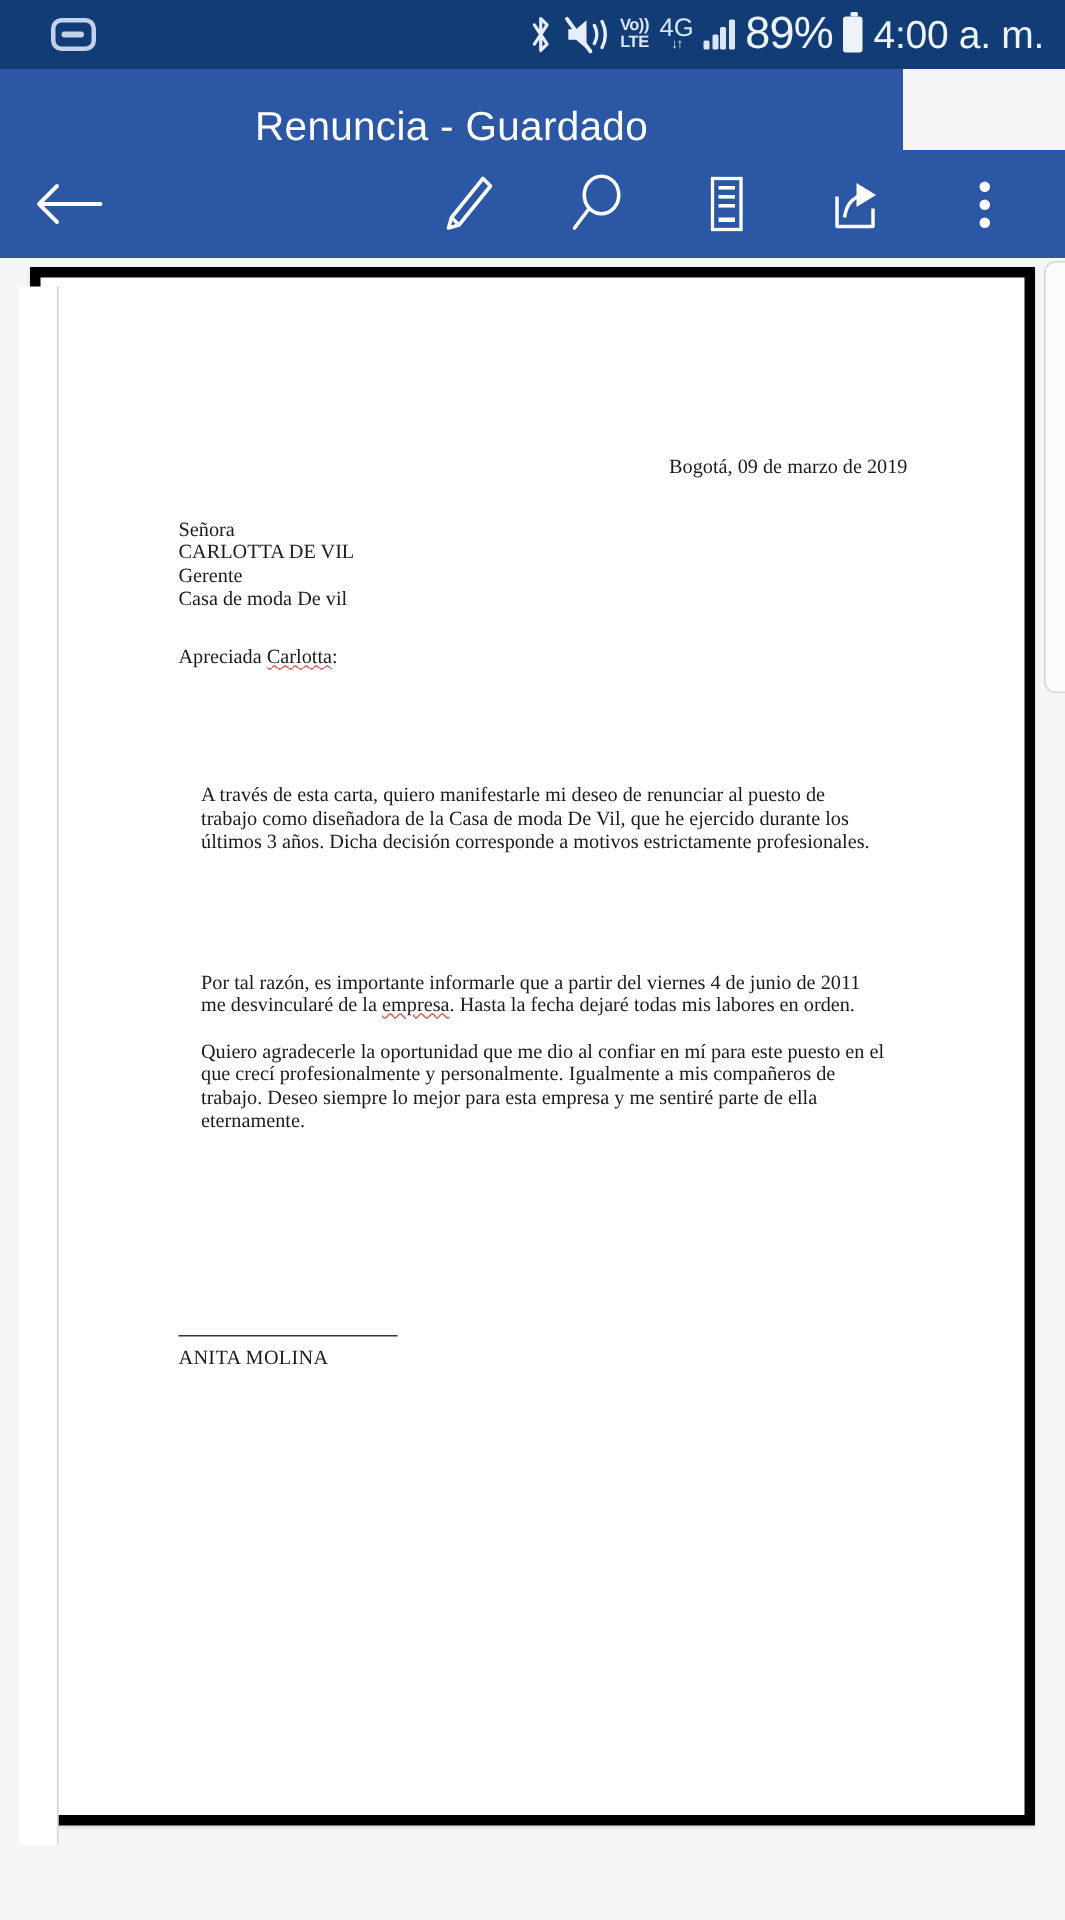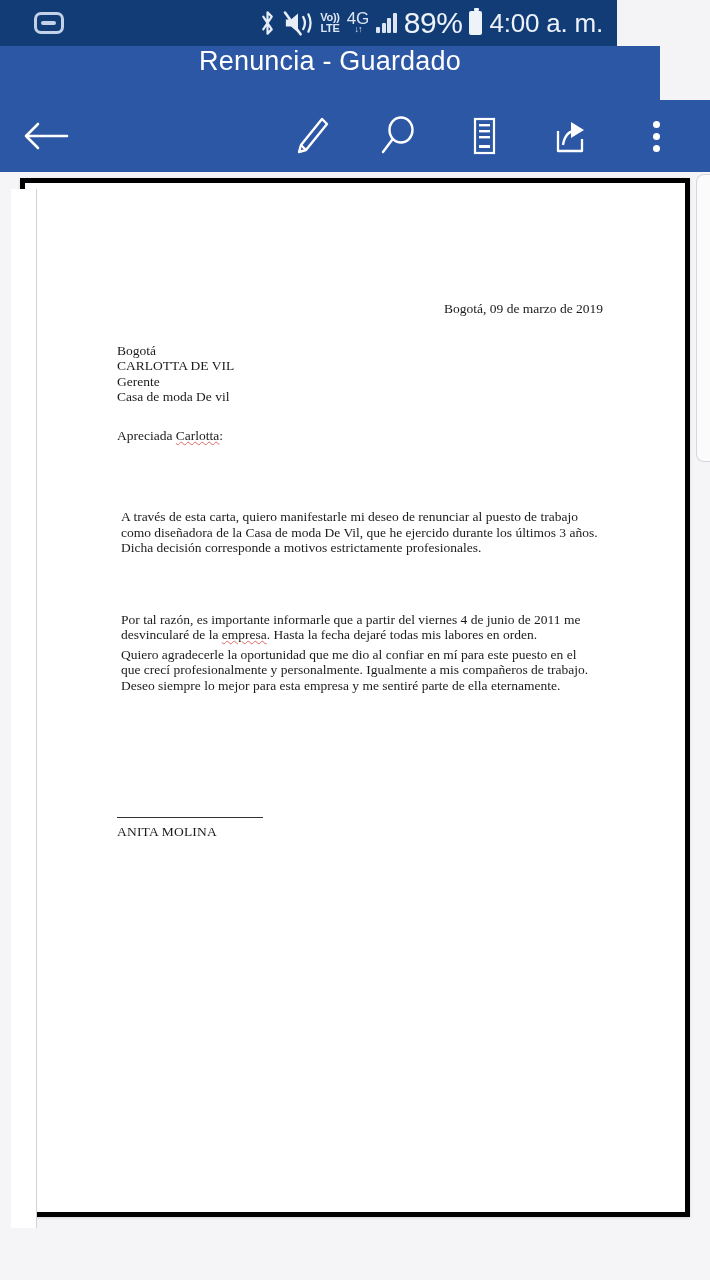--- a/index.html
+++ b/index.html
@@ -7,21 +7,21 @@
     width: 710px; height: 1280px;
     background: #f4f3f6;
     font-family: "Liberation Sans", sans-serif;
     overflow: hidden;
   }
   #app { position: relative; width: 710px; height: 1280px; }
 
   
   .statusbar {
     position: absolute; top: 0; left: 0;
-    width: 617px; height: 46px;
+    width: 710px; height: 46px;
     background: #123c76;
     display: flex; align-items: center;
     padding: 0 14px 0 34px;
     color: #e8eef8;
   }
   .sb-left { display: flex; align-items: center; }
   .sb-right {
     margin-left: auto;
     display: flex; align-items: center; gap: 7px;
   }
@@ -57,23 +57,23 @@
   }
   .batt::before {
     content: ""; position: absolute; left: 3px; top: -5px;
     width: 5px; height: 3px; background: #eef3fa; border-radius: 1px;
   }
   .clock { font-size: 26px; color: #eef3fa; letter-spacing: -0.2px; text-align: right; }
 
   
   .titlebar {
     position: absolute; top: 46px; left: 0;
-    width: 660px; height: 54px;
+    width: 602px; height: 54px;
     background: #2b57a4;
-    display: flex; align-items: flex-start; justify-content: center;
+    display: flex; align-items: flex-end; justify-content: center;
   }
   .titlebar .ttl {
     color: #ffffff; font-size: 27px; font-weight: 400; letter-spacing: 0.2px;
   }
 
   
   .toolbar {
     position: absolute; top: 100px; left: 0;
     width: 710px; height: 72px;
     background: #2b57a4;
@@ -92,21 +92,21 @@
   .docarea {
     position: absolute; top: 172px; left: 0;
     width: 710px; height: 1108px;
     background: #f5f4f7;
     overflow: hidden;
   }
   .page {
     position: absolute; left: 20px; top: 6px;
     width: 670px; height: 1039px;
     background: #ffffff;
-    border: 5px solid #000000;
+    border: 7px solid #000000;
     box-shadow: 0 1px 3px rgba(0,0,0,0.13);
   }
   .ghost-page {
     position: absolute; left: -14px; top: 6px;
     width: 26px; height: 1039px;
     background: #ffffff;
     border-right: 1px solid #d2d2d6;
   }
 
   
@@ -127,21 +127,21 @@
     font-size: 13.5px;
     line-height: 15.5px;
   }
   .r-date { text-align: right; margin-bottom: 26px; }
   .addr div { white-space: pre; }
   .gap-a { height: 23px; }
   .gap-b { height: 62px; }
   .gap-c { height: 48px; }
   .gap-d { height: 92px; }
   .gap-e { height: 28px; }
-  .para { margin: 4px; }
+  .para { margin: 15px; }
   .squiggle {
     text-decoration: underline;
     text-decoration-color: #e06666;
     text-decoration-style: wavy;
     text-decoration-thickness: 1px;
     text-underline-offset: 1px;
   }
   .sigline {
     width: 146px; border-bottom: 1px solid #333; height: 1px;
     margin-bottom: 6px;
@@ -255,21 +255,21 @@
     <div class="scrollbar"></div>
 
     <div class="page">
       <div class="ghost-page"></div>
 
       <div class="letter">
 
         <div class="r-date">Bogotá, 09 de marzo de 2019</div>
 
         <div class="addr">
-          <div>Bogotá</div>
+          <div>Señora</div>
           <div>CARLOTTA DE VIL</div>
           <div>Gerente</div>
           <div>Casa de moda De vil</div>
         </div>
 
         <div class="gap-a"></div>
 
         <div><span>Apreciada </span><span class="squiggle">Carlotta</span><span>:</span></div>
 
         <div class="gap-b"></div>

